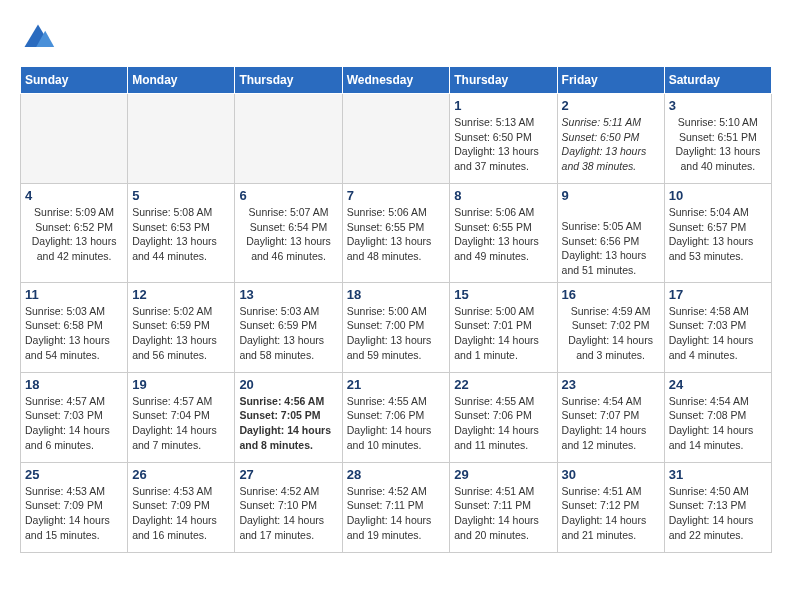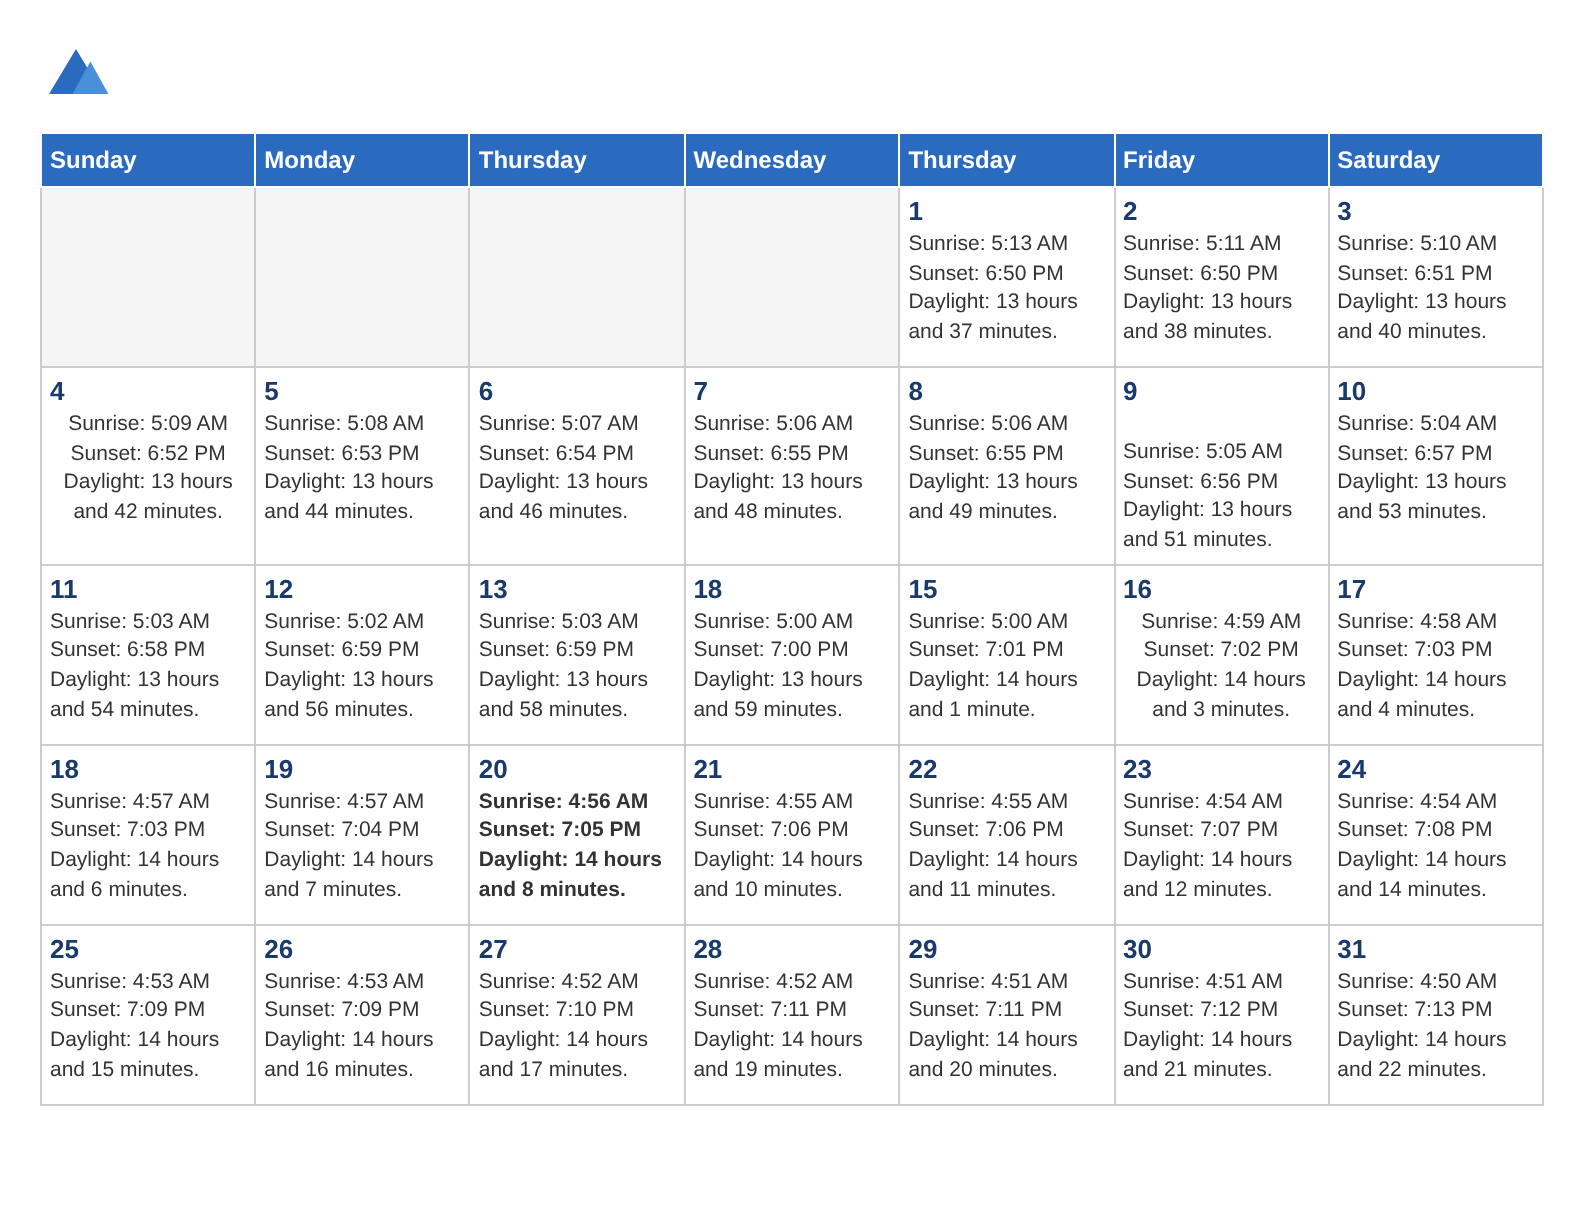--- a/index.html
+++ b/index.html
@@ -122,28 +122,28 @@
         <td class="empty"></td>
         <td>
           <div class="day-number">1</div>
           <div class="day-info" style="white-space: pre-line;">Sunrise: 5:13 AM
 Sunset: 6:50 PM
 Daylight: 13 hours
 and 37 minutes.</div>
         </td>
         <td>
           <div class="day-number">2</div>
-          <div class="day-info" style="white-space: pre-line;">Sunrise: 5:11 AM
+          <div class="day-info" style="white-space: pre-line; font-style: italic;">Sunrise: 5:11 AM
 Sunset: 6:50 PM
 Daylight: 13 hours
 and 38 minutes.</div>
         </td>
         <td>
           <div class="day-number">3</div>
-          <div class="day-info" style="white-space: pre-line;">Sunrise: 5:10 AM
+          <div class="day-info" style="white-space: pre-line; text-align: center;">Sunrise: 5:10 AM
 Sunset: 6:51 PM
 Daylight: 13 hours
 and 40 minutes.</div>
         </td>
       </tr>
       <tr>
         <td>
           <div class="day-number">4</div>
           <div class="day-info" style="white-space: pre-line; text-align: center;">Sunrise: 5:09 AM
 Sunset: 6:52 PM
@@ -152,21 +152,21 @@
         </td>
         <td>
           <div class="day-number">5</div>
           <div class="day-info" style="white-space: pre-line;">Sunrise: 5:08 AM
 Sunset: 6:53 PM
 Daylight: 13 hours
 and 44 minutes.</div>
         </td>
         <td>
           <div class="day-number">6</div>
-          <div class="day-info" style="white-space: pre-line;">Sunrise: 5:07 AM
+          <div class="day-info" style="white-space: pre-line; text-align: center;">Sunrise: 5:07 AM
 Sunset: 6:54 PM
 Daylight: 13 hours
 and 46 minutes.</div>
         </td>
         <td>
           <div class="day-number">7</div>
           <div class="day-info" style="white-space: pre-line;">Sunrise: 5:06 AM
 Sunset: 6:55 PM
 Daylight: 13 hours
 and 48 minutes.</div>

